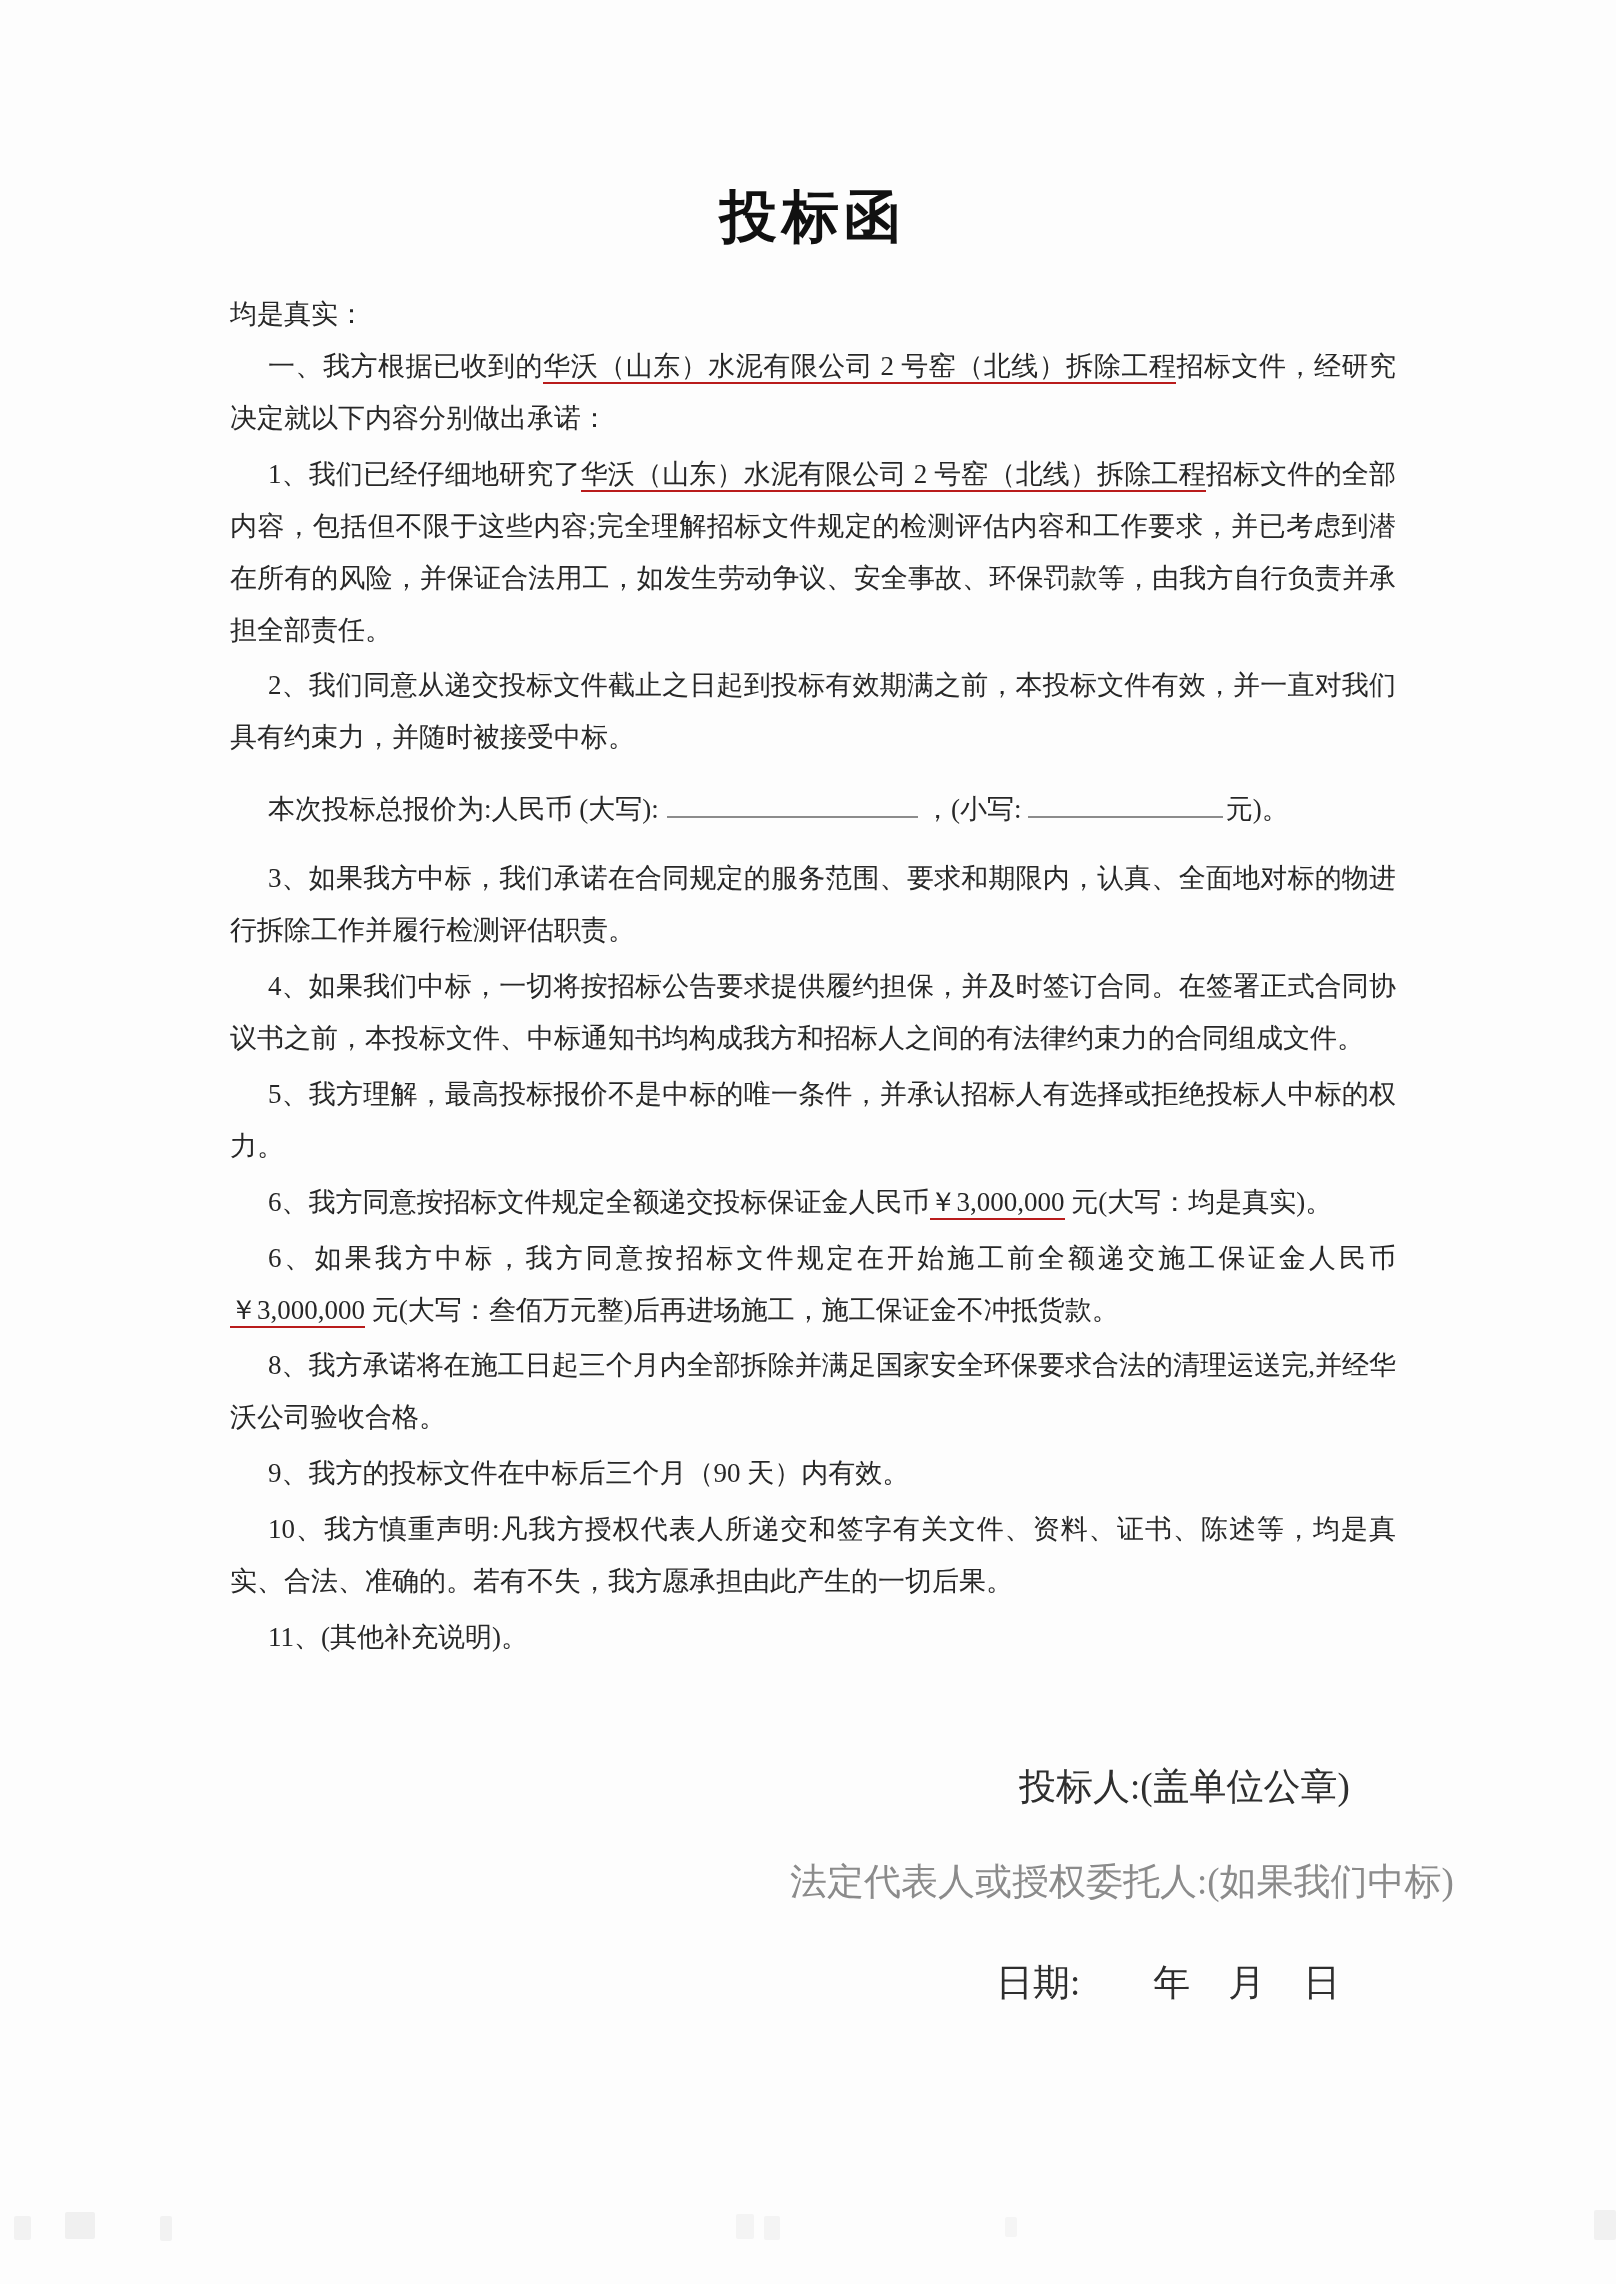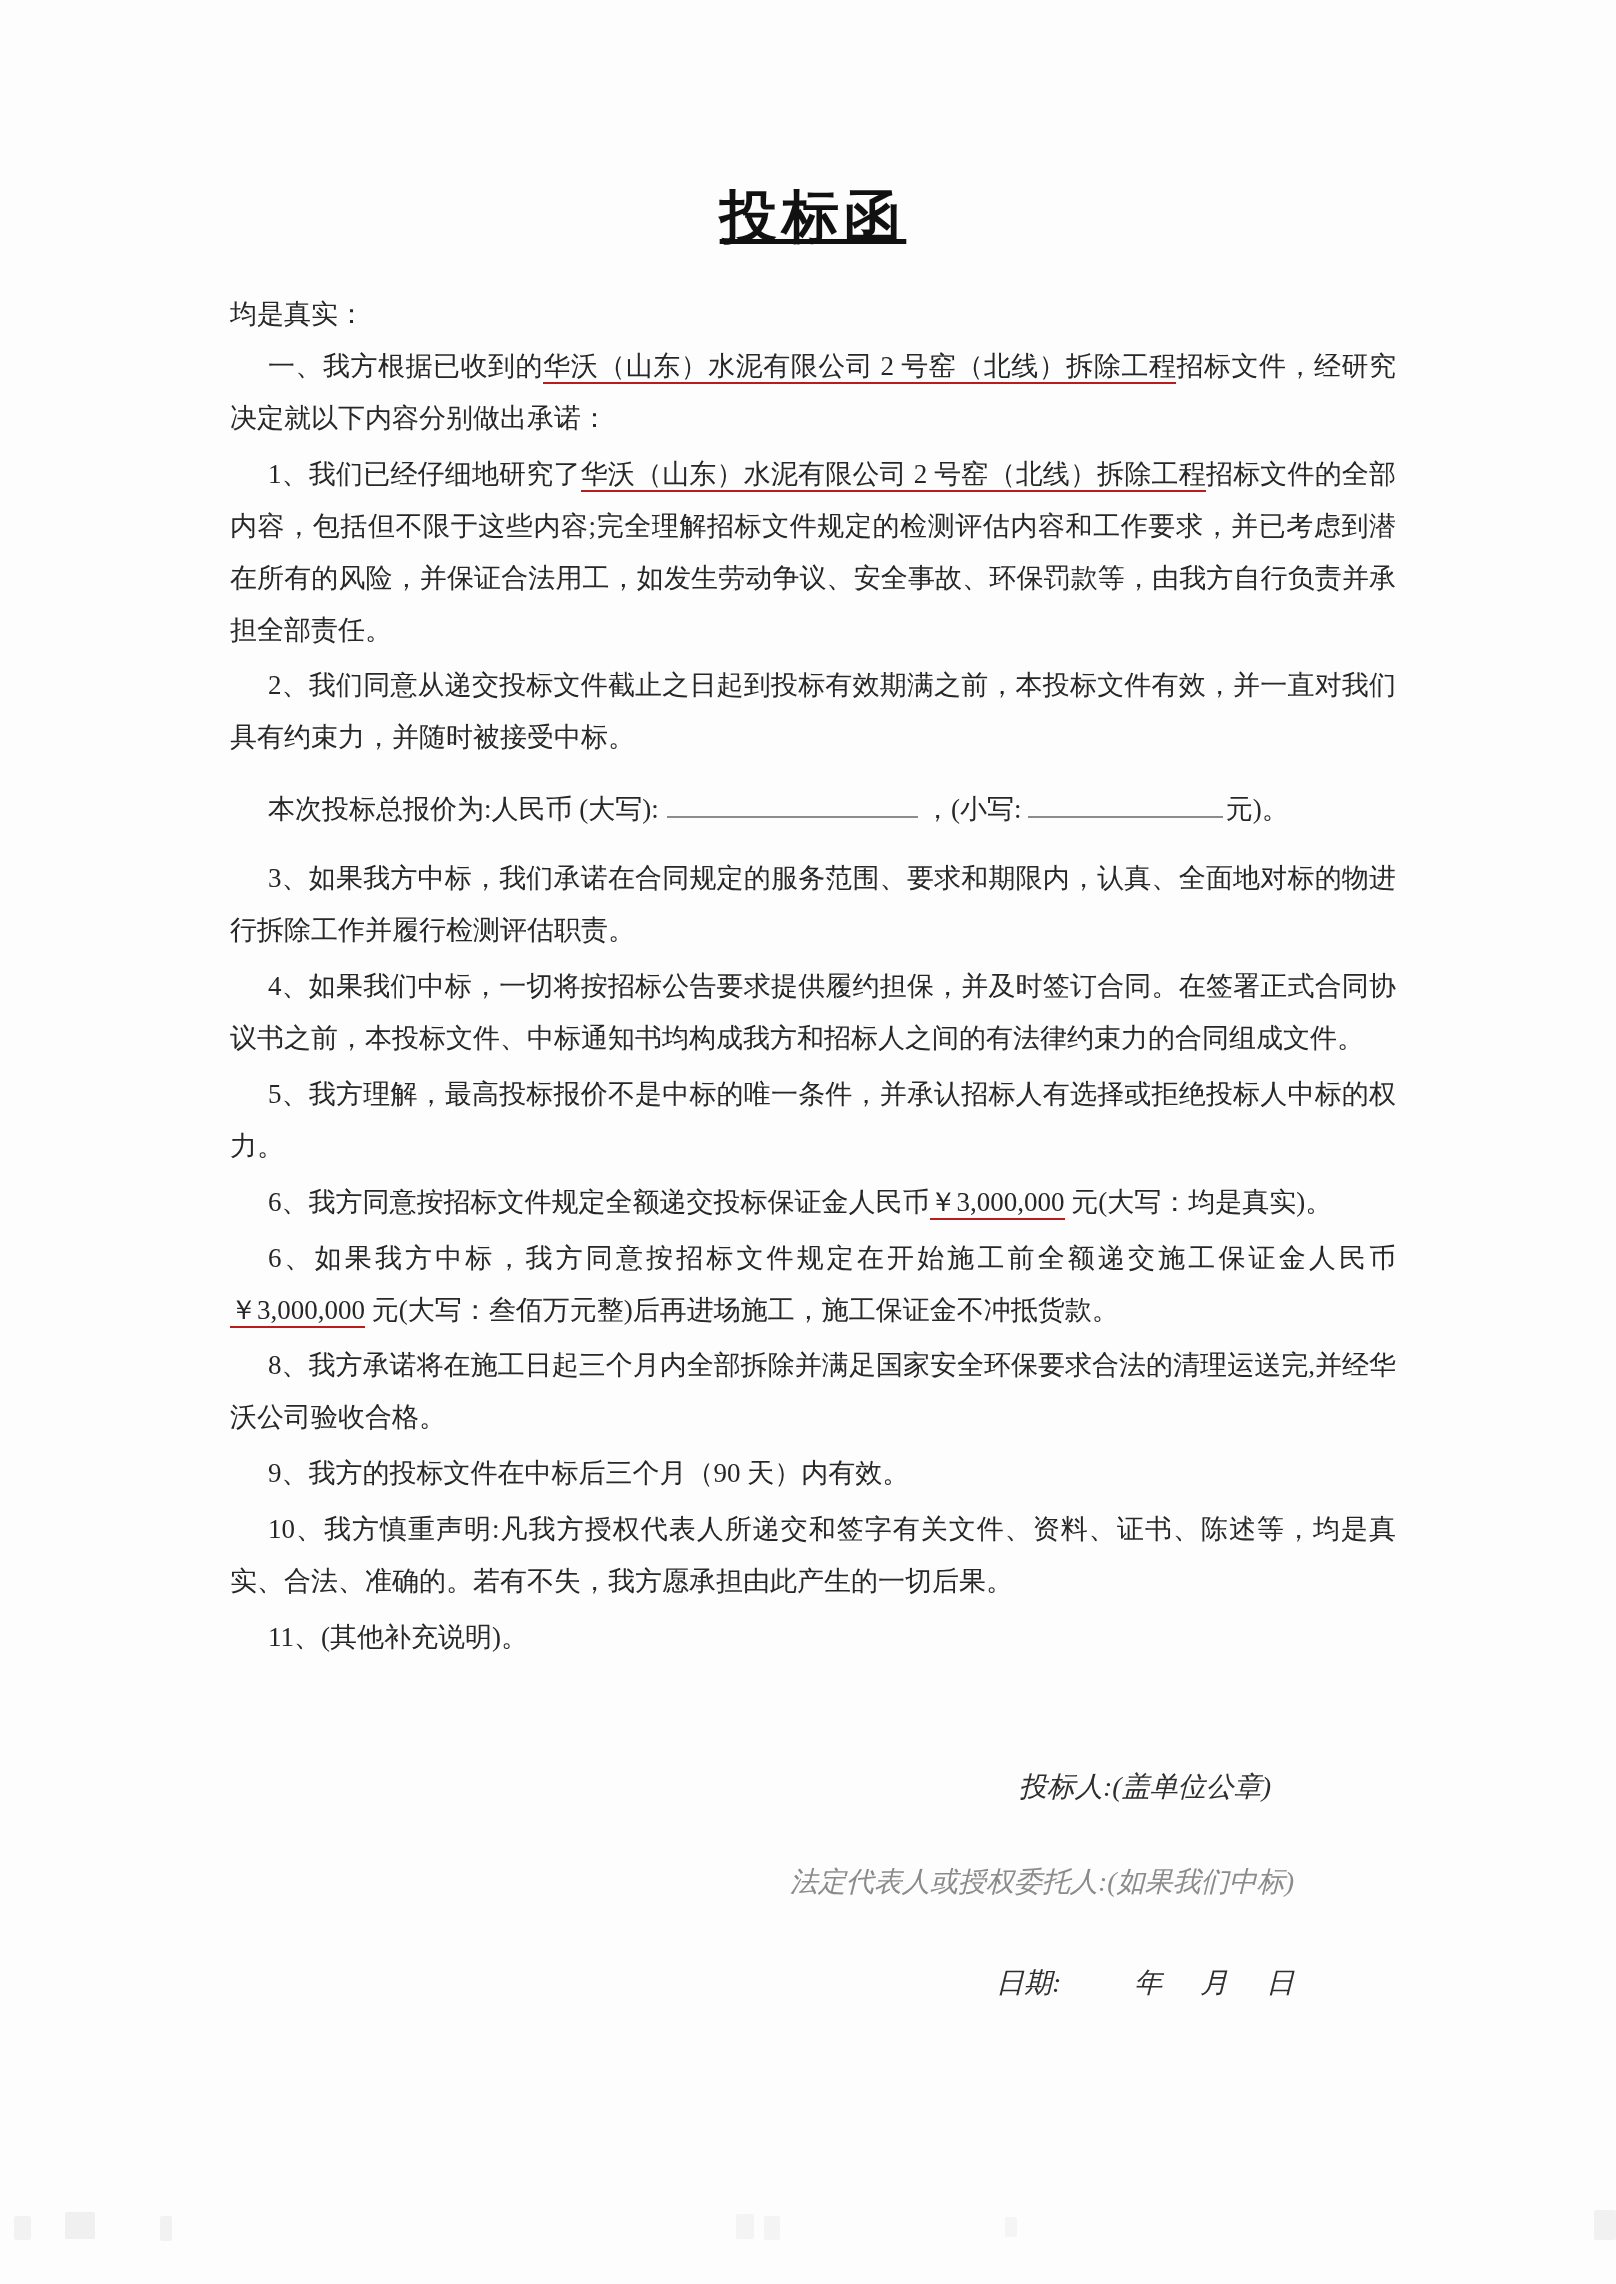--- a/index.html
+++ b/index.html
@@ -20,21 +20,20 @@
     padding: 186px 220px 0 230px;
   }
   .title {
     font-size: 57px;
     font-weight: 700;
     letter-spacing: 5.2px;
     text-align: center;
     color: #111;
     margin: 0 0 39px 0;
     line-height: 1.1;
-    text-decoration: underline;
   }
   .salutation {
     font-size: 27px;
     line-height: 52px;
     margin: 0;
   }
   .para {
     font-size: 27px;
     line-height: 52px;
     margin: 0 0 3.9px 0;
@@ -51,24 +50,23 @@
   .blank {
     display: inline-block;
     height: 25px;
     border-bottom: 2px solid #8c8c8c;
     vertical-align: baseline;
   }
   .blank-capital { width: 251px; margin: 0 6.5px 0 7.8px; }
   .blank-figures { width: 195px; margin: 0 2.6px 0 6.5px; }
   .sig {
     position: absolute;
-    font-size: 28px;
+    font-size: 37px;
     line-height: 39px;
     white-space: nowrap;
-    font-style: italic;
   }
   .sig-bidder { left: 1019px; top: 1767px; color: #2e2e2e; }
   .sig-legal  { left: 790px; top: 1862px; color: #8b8b8b; }
   .sig-date   { left: 996px; top: 1963px; color: #2e2e2e; text-align: right; }
   .sig-date .gap-year  { margin-left: 73px; }
   .sig-date .gap-month { margin-left: 38px; }
   .sig-date .gap-day   { margin-left: 38px; }
   .smudge {
     position: absolute;
     background: #f2f2f2;

